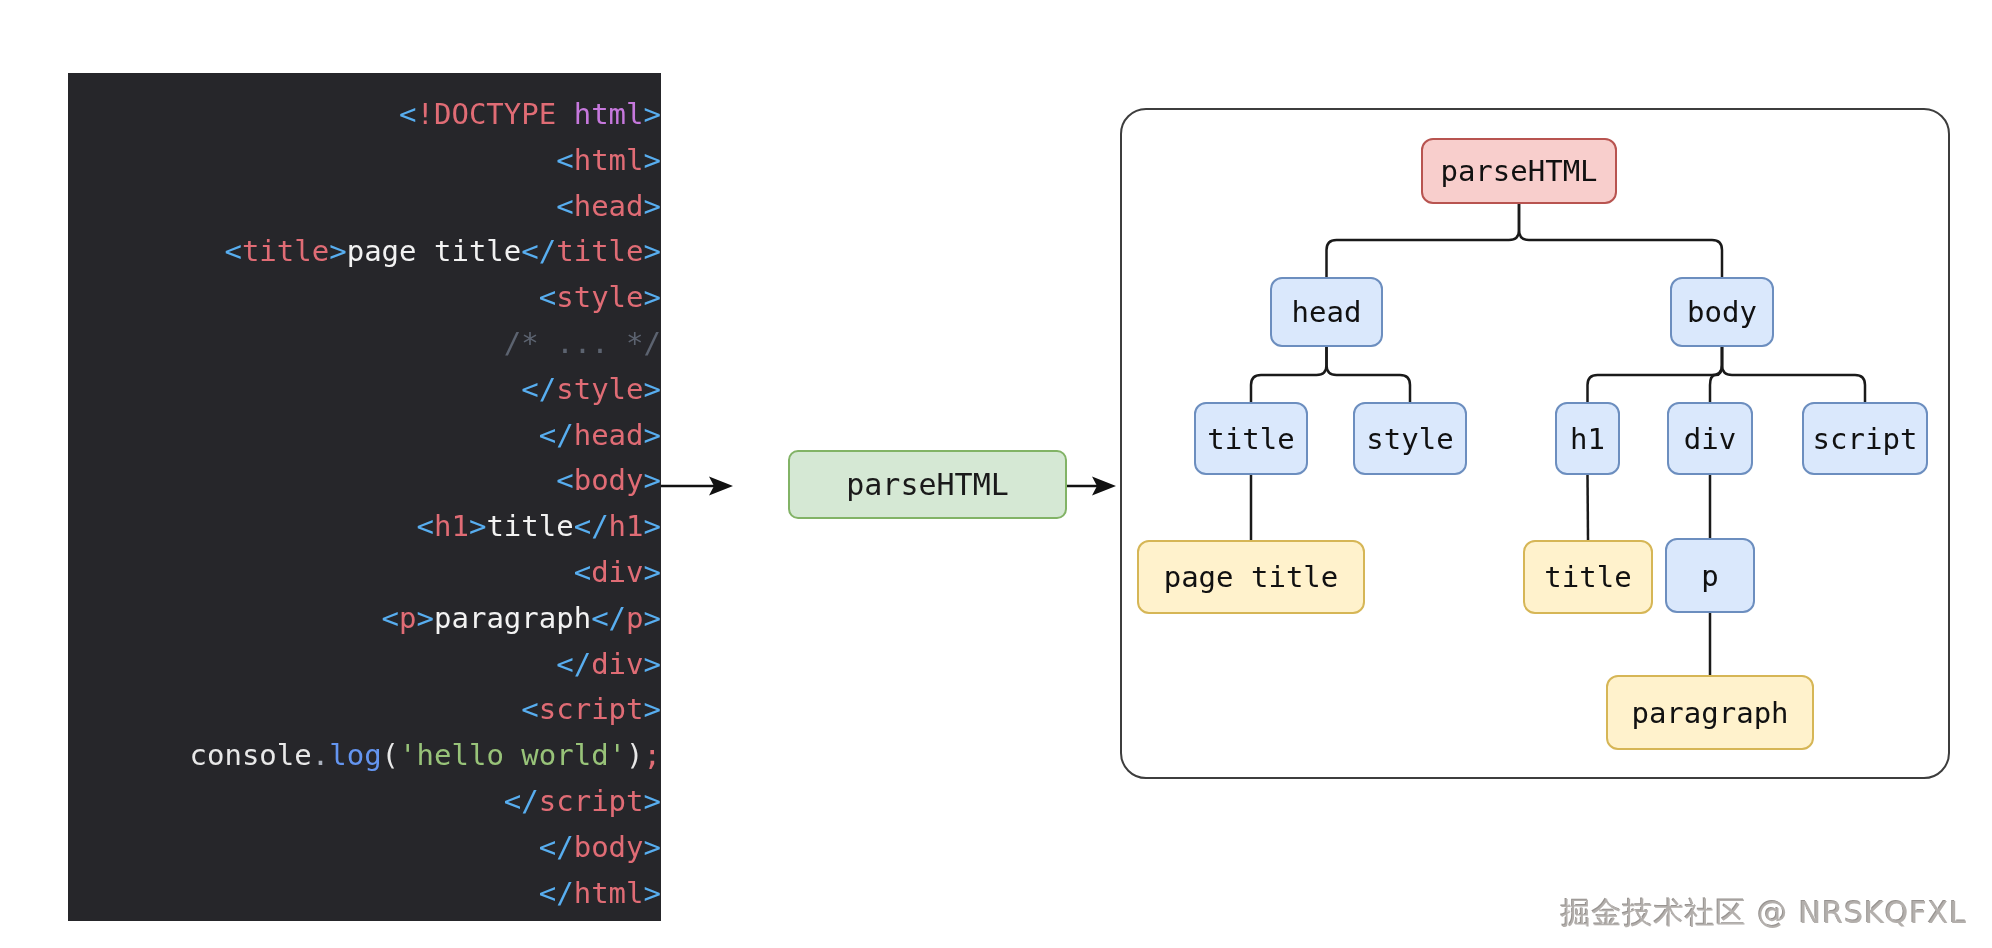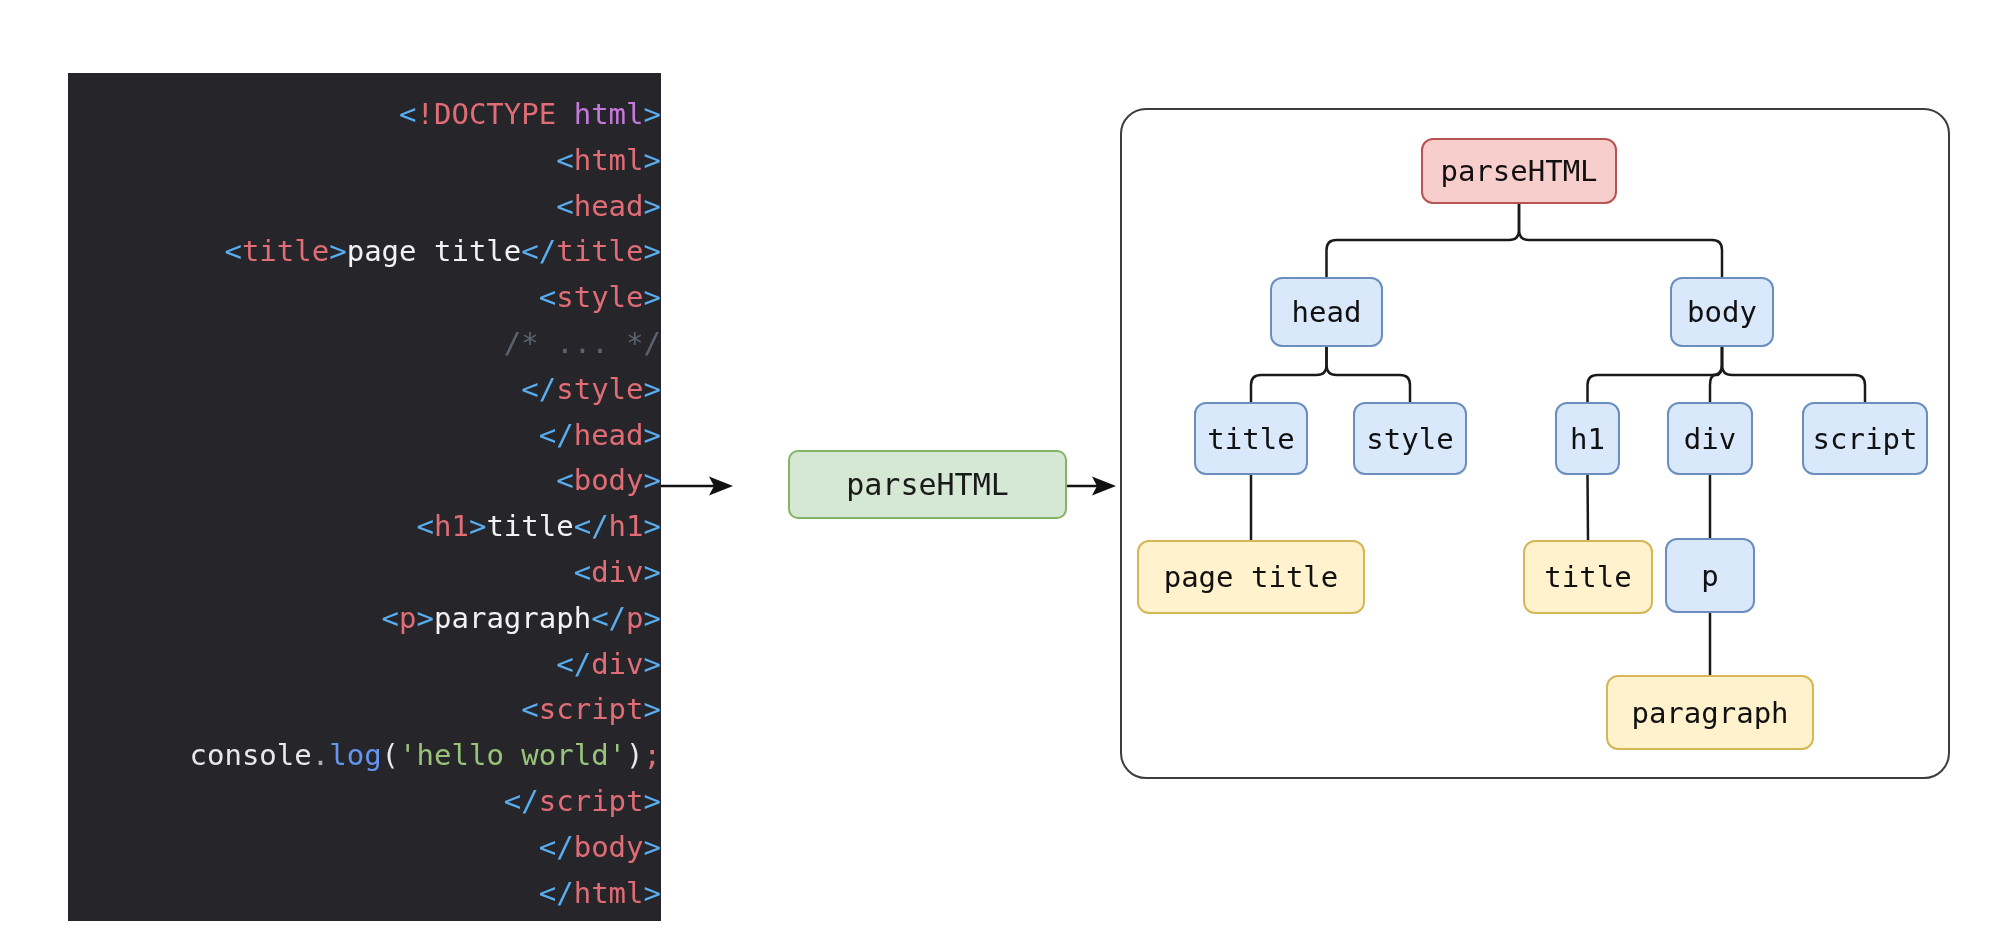--- a/index.html
+++ b/index.html
@@ -73,20 +73,21 @@
       <path d="M 1019 486 L 1100 486" fill="none" stroke="#111111" stroke-width="2.5"></path>
       <polygon points="1116,486 1092,476.5 1097,486 1092,495.5" fill="#111111"></polygon>
     </svg>
 
   <div id="parser-box" style="background: rgb(213, 232, 212); border-color: rgb(130, 179, 102);">
     <span>parseHTML</span>
   </div>
 
   <div id="tree-container"></div>
 
+  <div id="watermark" style="color: rgb(179, 175, 172);">掘金技术社区 @ NRSKQFXL</div>
 
 <div class="tree-node" style="left: 1421px; top: 138px; width: 196px; height: 66px; background: rgb(248, 206, 204); border-color: rgb(184, 84, 80);"><span>parseHTML</span></div>
     <div class="tree-node" style="left: 1270px; top: 277px; width: 113px; height: 70px; background: rgb(218, 232, 252); border-color: rgb(108, 142, 191);"><span>head</span></div>
     <div class="tree-node" style="left: 1670px; top: 277px; width: 104px; height: 70px; background: rgb(218, 232, 252); border-color: rgb(108, 142, 191);"><span>body</span></div>
     <div class="tree-node" style="left: 1194px; top: 402px; width: 114px; height: 73px; background: rgb(218, 232, 252); border-color: rgb(108, 142, 191);"><span>title</span></div>
     <div class="tree-node" style="left: 1353px; top: 402px; width: 114px; height: 73px; background: rgb(218, 232, 252); border-color: rgb(108, 142, 191);"><span>style</span></div>
     <div class="tree-node" style="left: 1555px; top: 402px; width: 65px; height: 73px; background: rgb(218, 232, 252); border-color: rgb(108, 142, 191);"><span>h1</span></div>
     <div class="tree-node" style="left: 1667px; top: 402px; width: 86px; height: 73px; background: rgb(218, 232, 252); border-color: rgb(108, 142, 191);"><span>div</span></div>
     <div class="tree-node" style="left: 1802px; top: 402px; width: 126px; height: 73px; background: rgb(218, 232, 252); border-color: rgb(108, 142, 191);"><span>script</span></div>
     <div class="tree-node" style="left: 1137px; top: 540px; width: 228px; height: 74px; background: rgb(255, 242, 204); border-color: rgb(214, 182, 86);"><span>page title</span></div>

